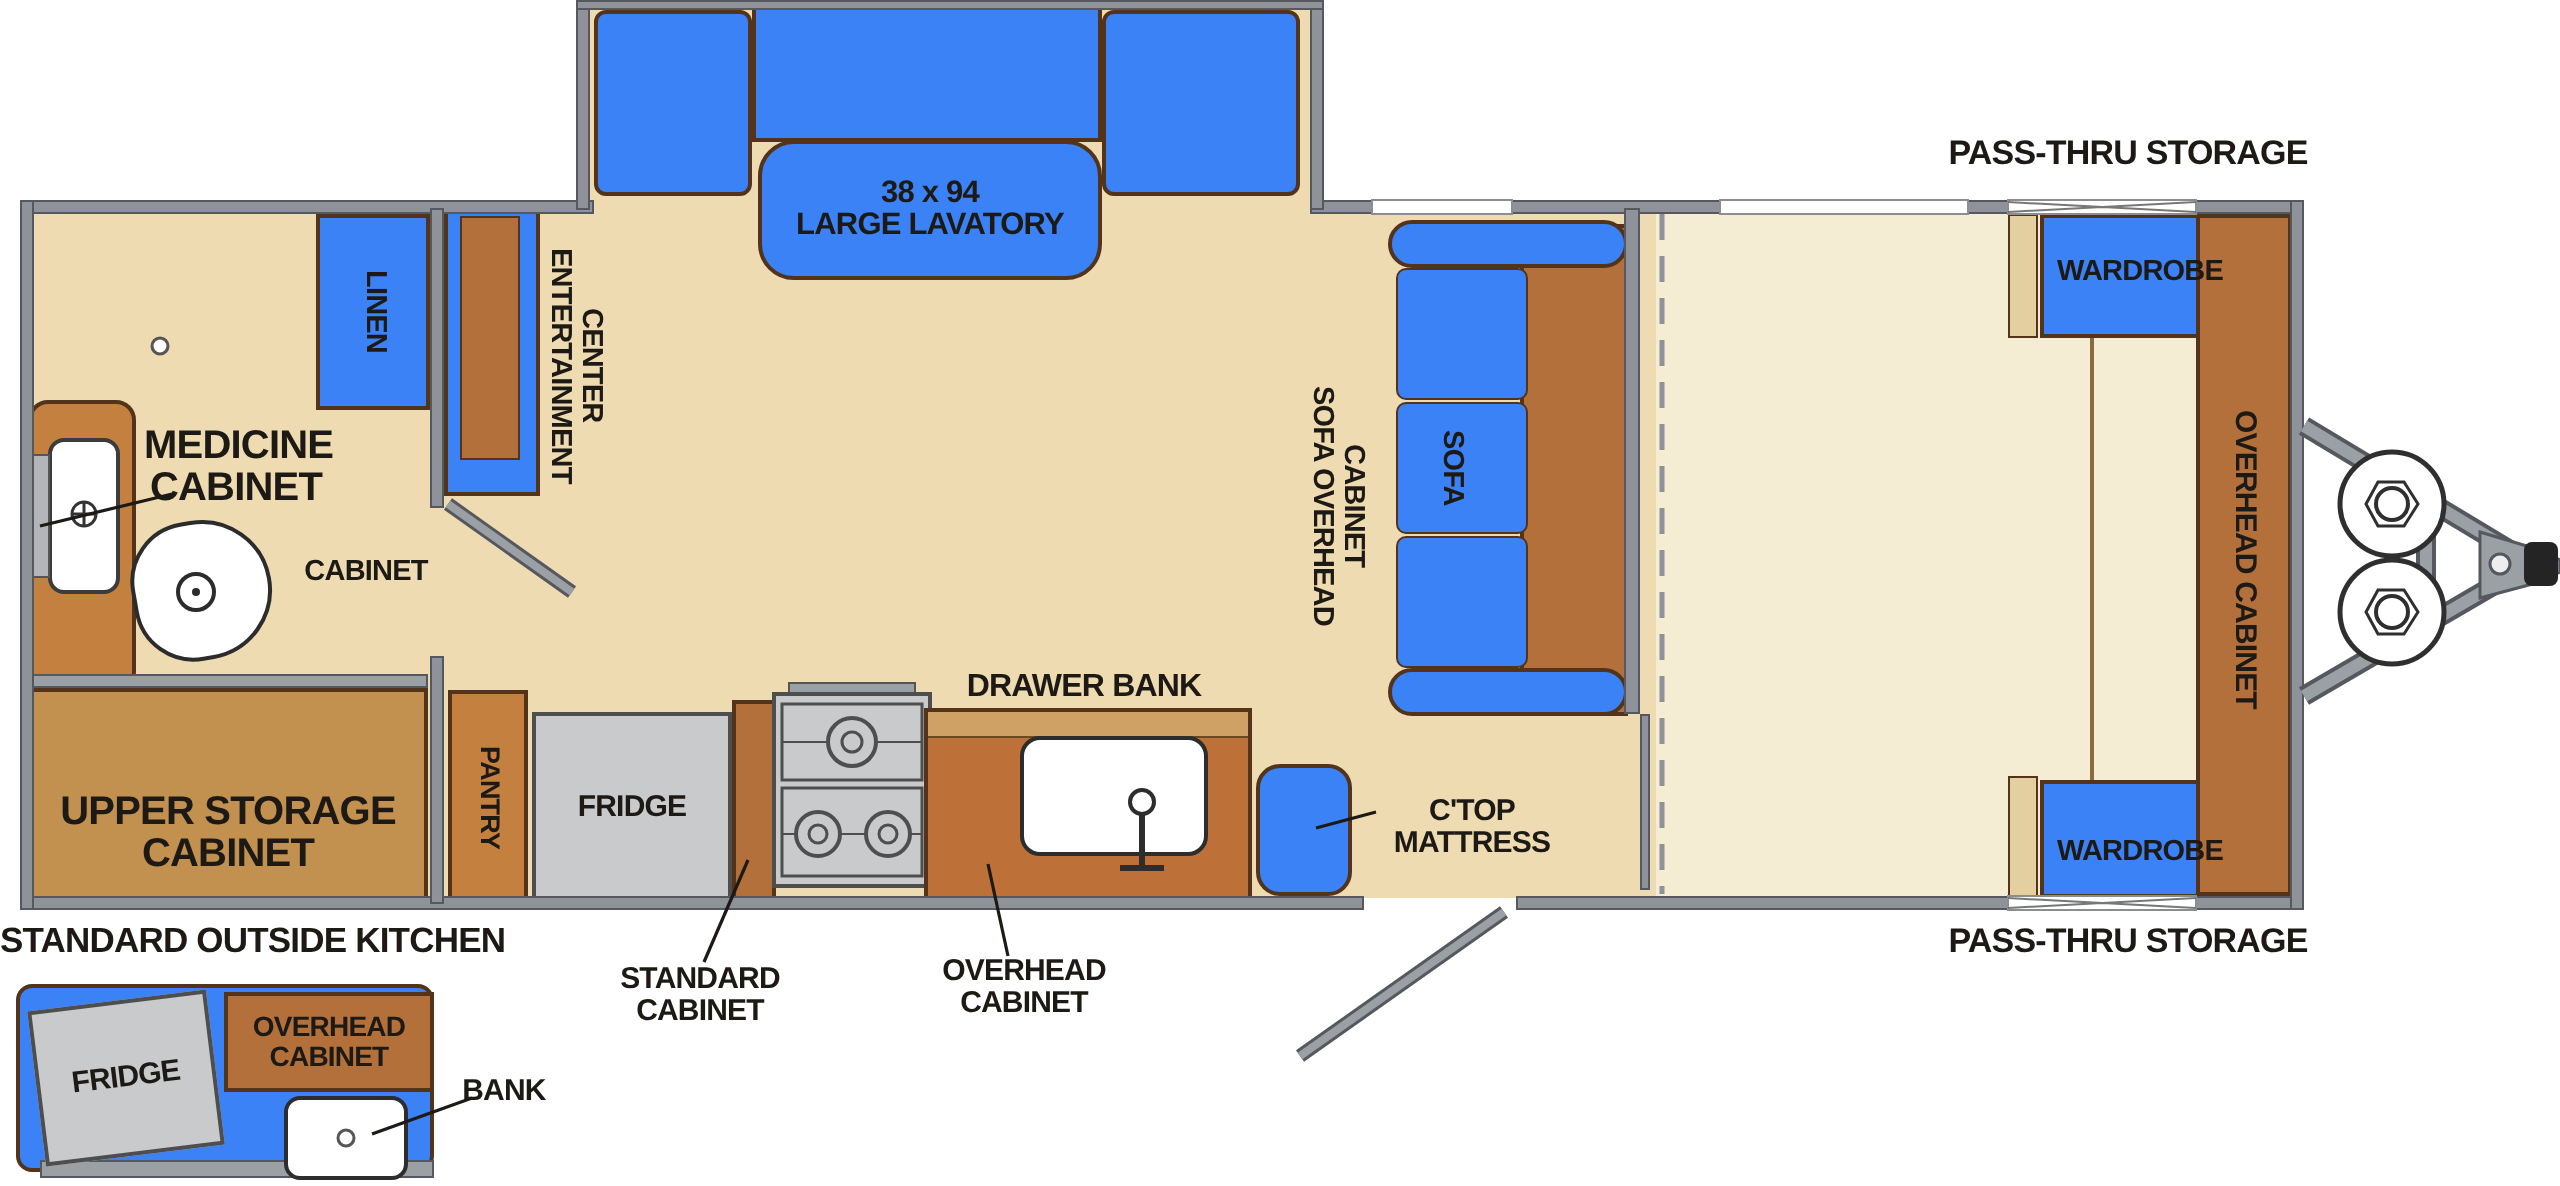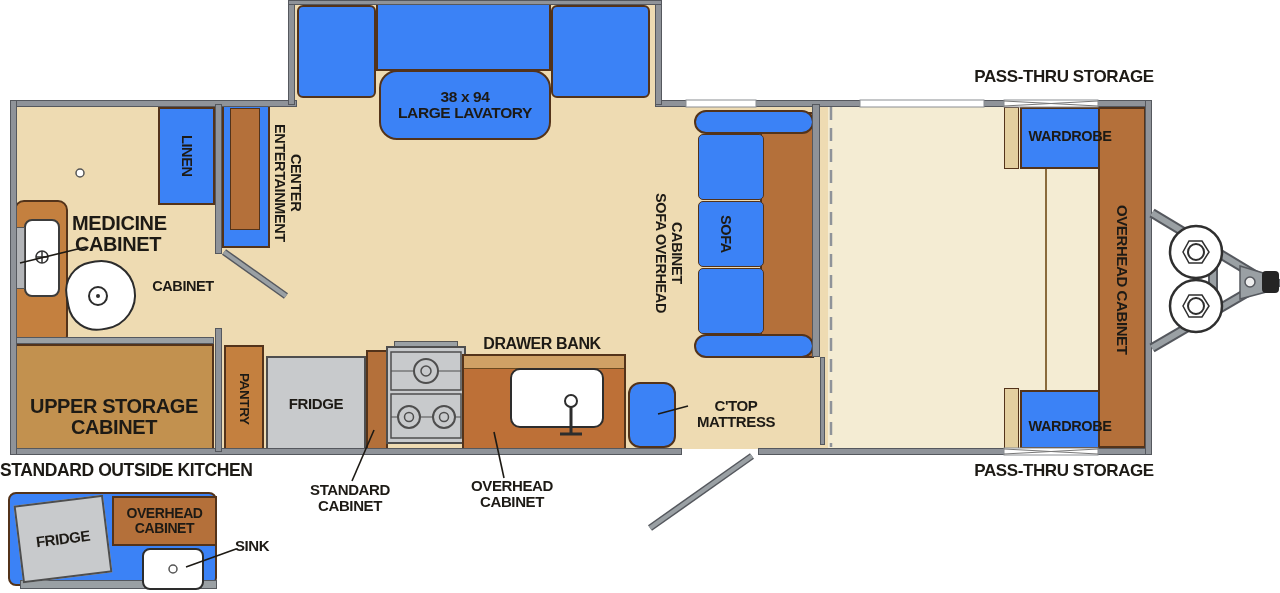--- a/index.html
+++ b/index.html
@@ -145,21 +145,21 @@
     <span style="display:block;">CABINET</span>
   </div>
   <div class="lbl" style="left:452px;top:478px;width:120px;font-size:15px;">
     <span style="display:block;">OVERHEAD</span>
     <span style="display:block;">CABINET</span>
   </div>
   <div class="lbl" style="left:682px;top:398px;width:108px;font-size:15px;">
     <span style="display:block;">C'TOP</span>
     <span style="display:block;">MATTRESS</span>
   </div>
-  <div class="lbl nowrap" style="left:220px;top:538px;width:64px;font-size:15px;">SINK</div>
+  <div class="lbl nowrap" style="left:220px;top:538px;width:64px;font-size:15px;">BANK</div>
 
   <div class="lbl nowrap" style="left:1014px;top:129px;width:112px;font-size:14.5px;">WARDROBE</div>
   <div class="lbl nowrap" style="left:1014px;top:419px;width:112px;font-size:14.5px;">WARDROBE</div>
   <div class="lbl vwrap" style="left:1100px;top:150px;width:44px;height:260px;">
     <span class="vlbl nowrap" style="font-size:15px;">OVERHEAD CABINET</span>
   </div>
 
   <svg width="1280" height="593" viewBox="0 0 1280 593">
 
     <rect x="686" y="100" width="70" height="7" fill="#ffffff" stroke="#8a8d92" stroke-width="1"></rect>

